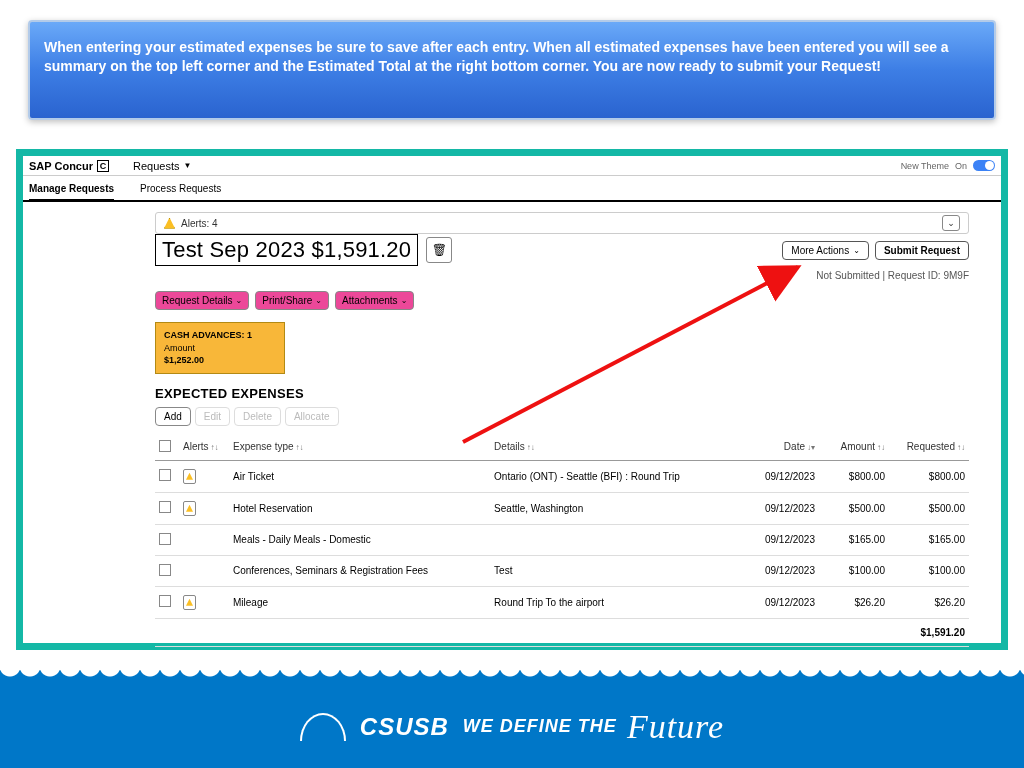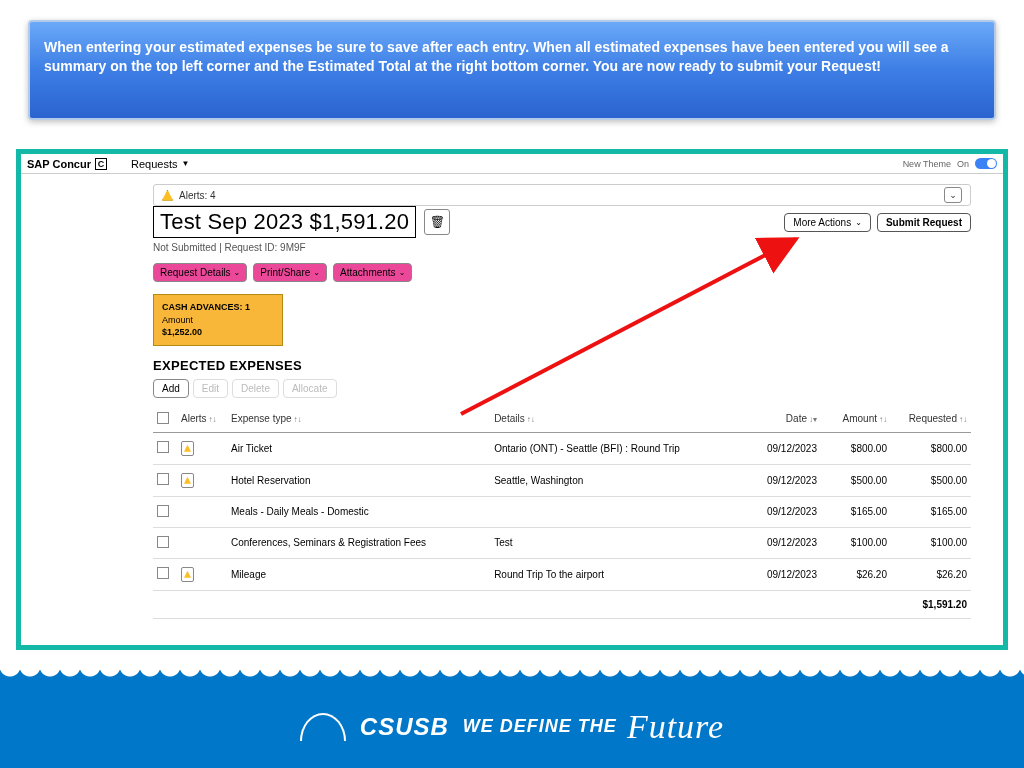--- a/index.html
+++ b/index.html
@@ -9,21 +9,21 @@
     position: absolute; top: 20px; left: 28px; right: 28px;
     height: 100px;
     background: linear-gradient(180deg,#6aa9f8 0%, #3d7ee5 50%, #2a63cf 100%);
     border: 2px solid #b3cbe9;
     border-radius: 4px;
     box-shadow: 0 2px 6px rgba(0,0,0,.25);
     color: #fff; font-weight: bold; font-size: 14px; line-height: 1.35;
     padding: 16px 14px;
   }
 
-  .app-frame { position: absolute; top: 149px; left: 16px; right: 16px; bottom: 118px; border: 5px solid #14b8a6; background:#fff; }
+  .app-frame { position: absolute; top: 149px; left: 16px; right: 16px; bottom: 118px; border: 7px solid #14b8a6; background:#fff; }
 
   .topbar { display:flex; align-items:center; height:20px; border-bottom:1px solid #ccc; padding:0 6px; font-size:11px; }
   .brand { font-weight:bold; display:flex; align-items:center; gap:4px; }
   .brand-box { display:inline-block; width:12px; height:12px; border:1px solid #000; font-size:9px; line-height:10px; text-align:center; }
   .menu1 { margin-left:24px; display:flex; align-items:center; gap:4px; cursor:pointer; }
   .spacer { flex:1; }
   .theme { font-size:9px; color:#666; display:flex; align-items:center; gap:6px; }
   .toggle { width:22px; height:11px; border-radius:6px; background:#3b82f6; position:relative; }
   .toggle::after { content:""; position:absolute; right:1px; top:1px; width:9px; height:9px; background:#fff; border-radius:50%; }
 
@@ -37,21 +37,21 @@
   .alerts-bar .warn-ico { width:11px; height:11px; background:#fbbf24; border:1px solid #b38f00; clip-path: polygon(50% 0,100% 100%,0 100%); }
   .alerts-bar .expand { margin-left:auto; width:18px; height:16px; border:1px solid #888; border-radius:3px; display:flex; align-items:center; justify-content:center; font-size:9px; cursor:pointer; }
 
   .title-row { display:flex; align-items:center; gap:8px; }
   .req-title-box { border:1px solid #000; padding:2px 6px; font-size:22px; font-weight:400; letter-spacing:.2px; }
   .trash-btn { width:26px; height:26px; border:1px solid #888; border-radius:3px; display:flex; align-items:center; justify-content:center; font-size:12px; cursor:pointer; }
   .title-actions { margin-left:auto; display:flex; gap:6px; }
   .pill-btn { border:1px solid #555; border-radius:4px; padding:3px 8px; font-size:10px; background:#fff; cursor:pointer; display:flex; align-items:center; gap:4px; }
   .pill-btn.primary { font-weight:bold; }
 
-  .submeta { font-size:10px; color:#555; margin-top:4px; }
+  .submeta { font-size:10px; color:#555; margin-top:4px;text-align:right; }
 
   .btn-row { display:flex; gap:6px; margin-top:10px; }
   .small-btn { border:1px solid #888; border-radius:4px; padding:3px 6px; font-size:10px; background:#ec4899; cursor:pointer; display:flex; align-items:center; gap:3px; }
   .chev { font-size:8px; }
 
   .cash-box { margin-top:12px; width:130px; background:#f8b739; border:1px solid #b38a14; padding:6px 8px; font-size:9px; line-height:1.4; }
   .cash-box .hd { font-weight:bold; font-size:9px; }
   .cash-box .amt { font-weight:bold; }
 
   .section-title { font-weight:bold; font-size:13px; margin-top:12px; margin-bottom:6px; letter-spacing:.3px; }
@@ -103,20 +103,24 @@
       <span class="chev">▼</span>
     </span>
     <span class="spacer"></span>
     <span class="theme">
       <span>New Theme</span>
       <span>On</span>
       <span class="toggle"></span>
     </span>
   </div>
 
+  <div class="tabs">
+    <div class="tab active">Manage Requests</div>
+    <div class="tab">Process Requests</div>
+  </div>
 
   <div class="body-area">
 
     <div class="alerts-bar">
       <span class="warn-ico"></span>
       <span>Alerts: 4</span>
       <span class="expand">
         <span>⌄</span>
       </span>
     </div>

